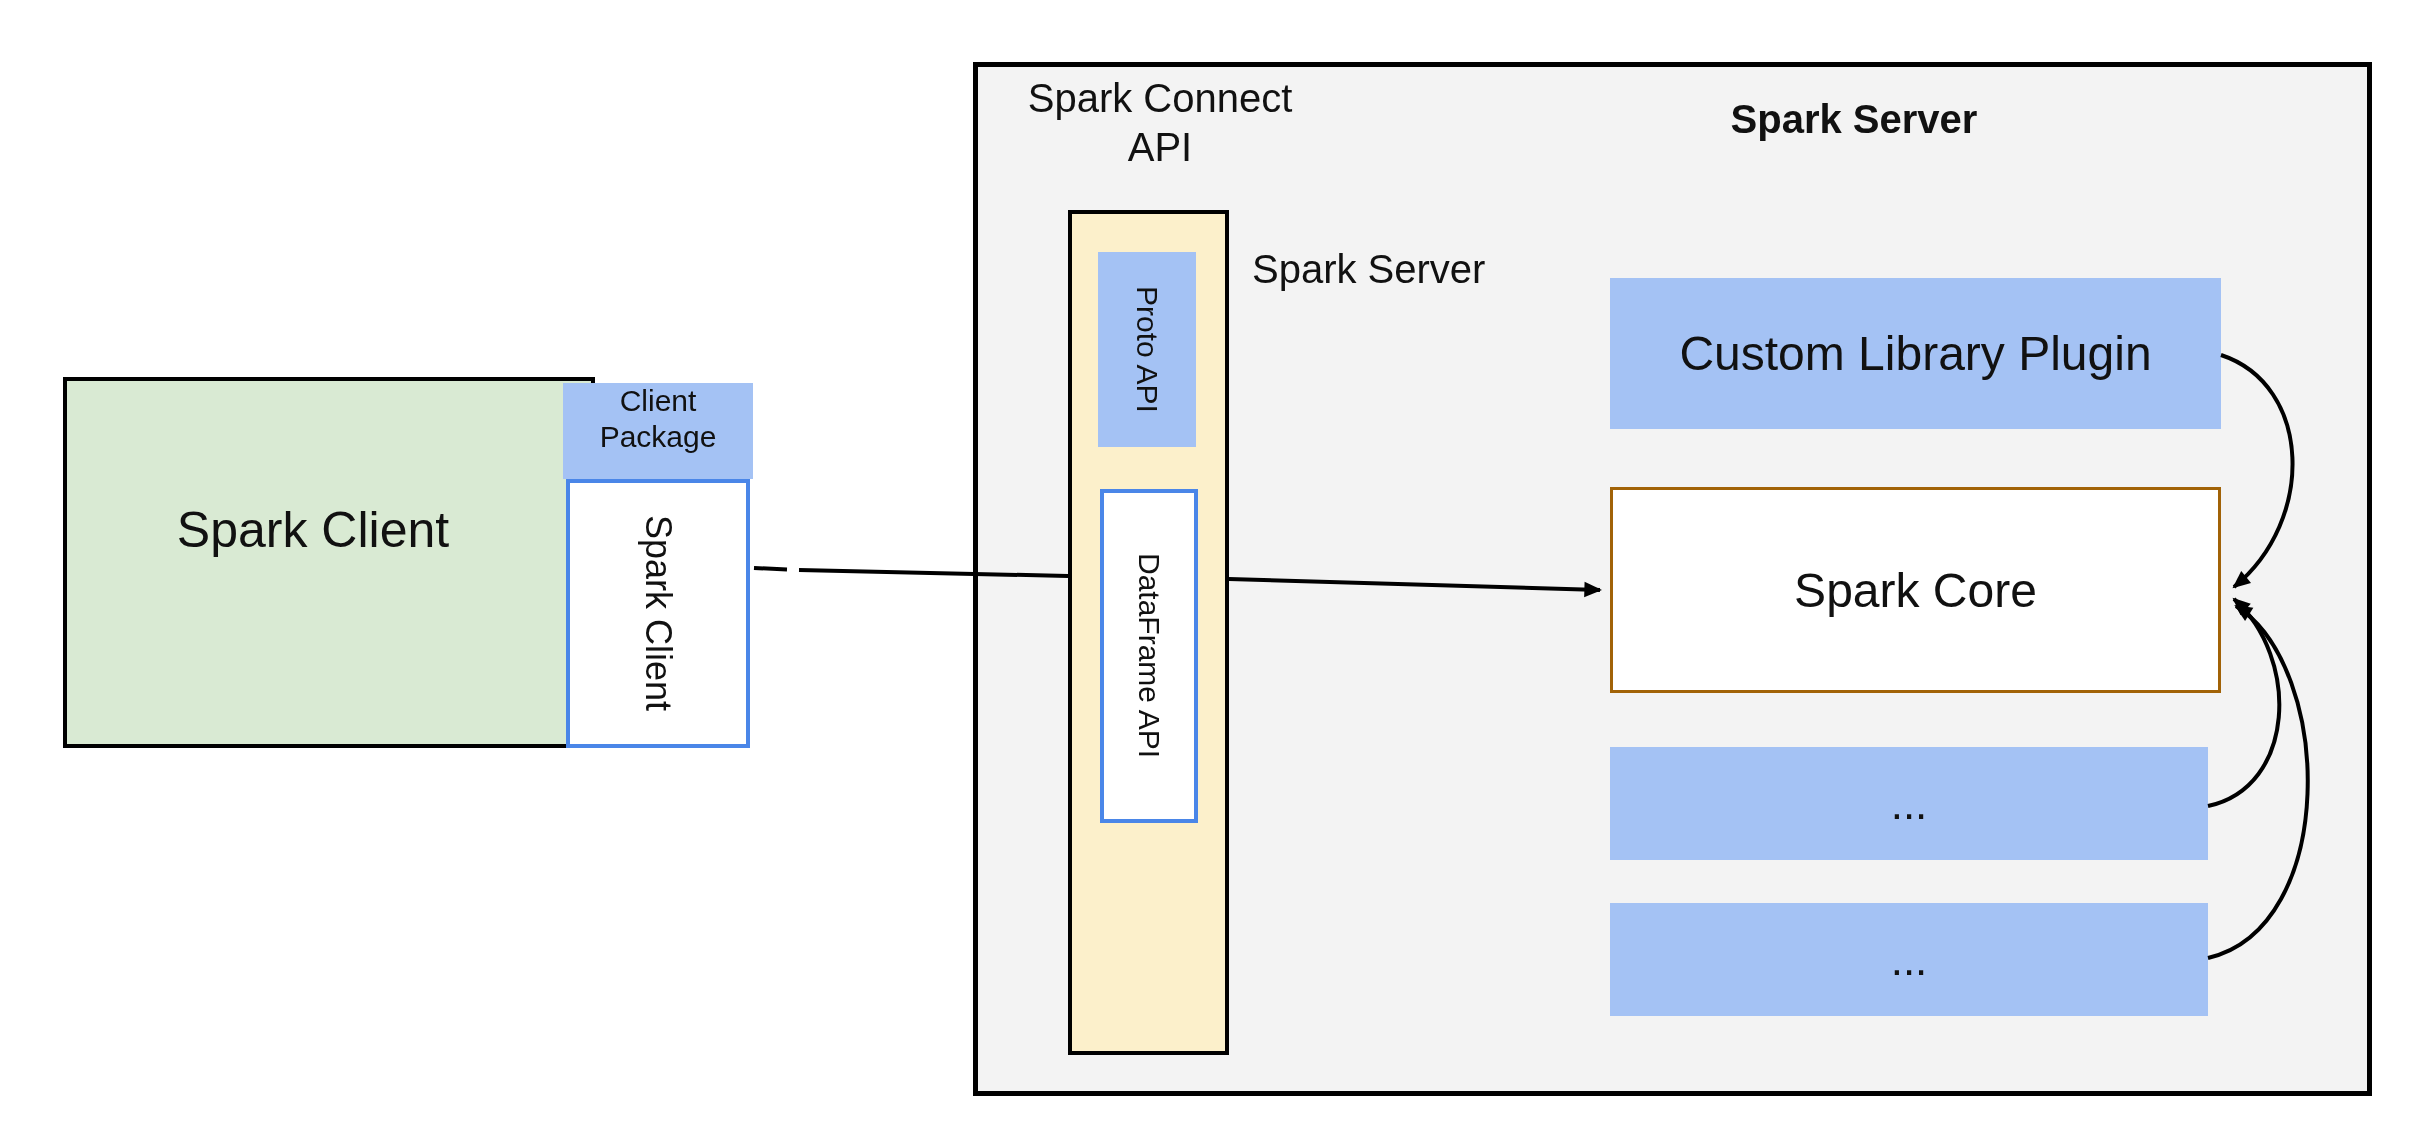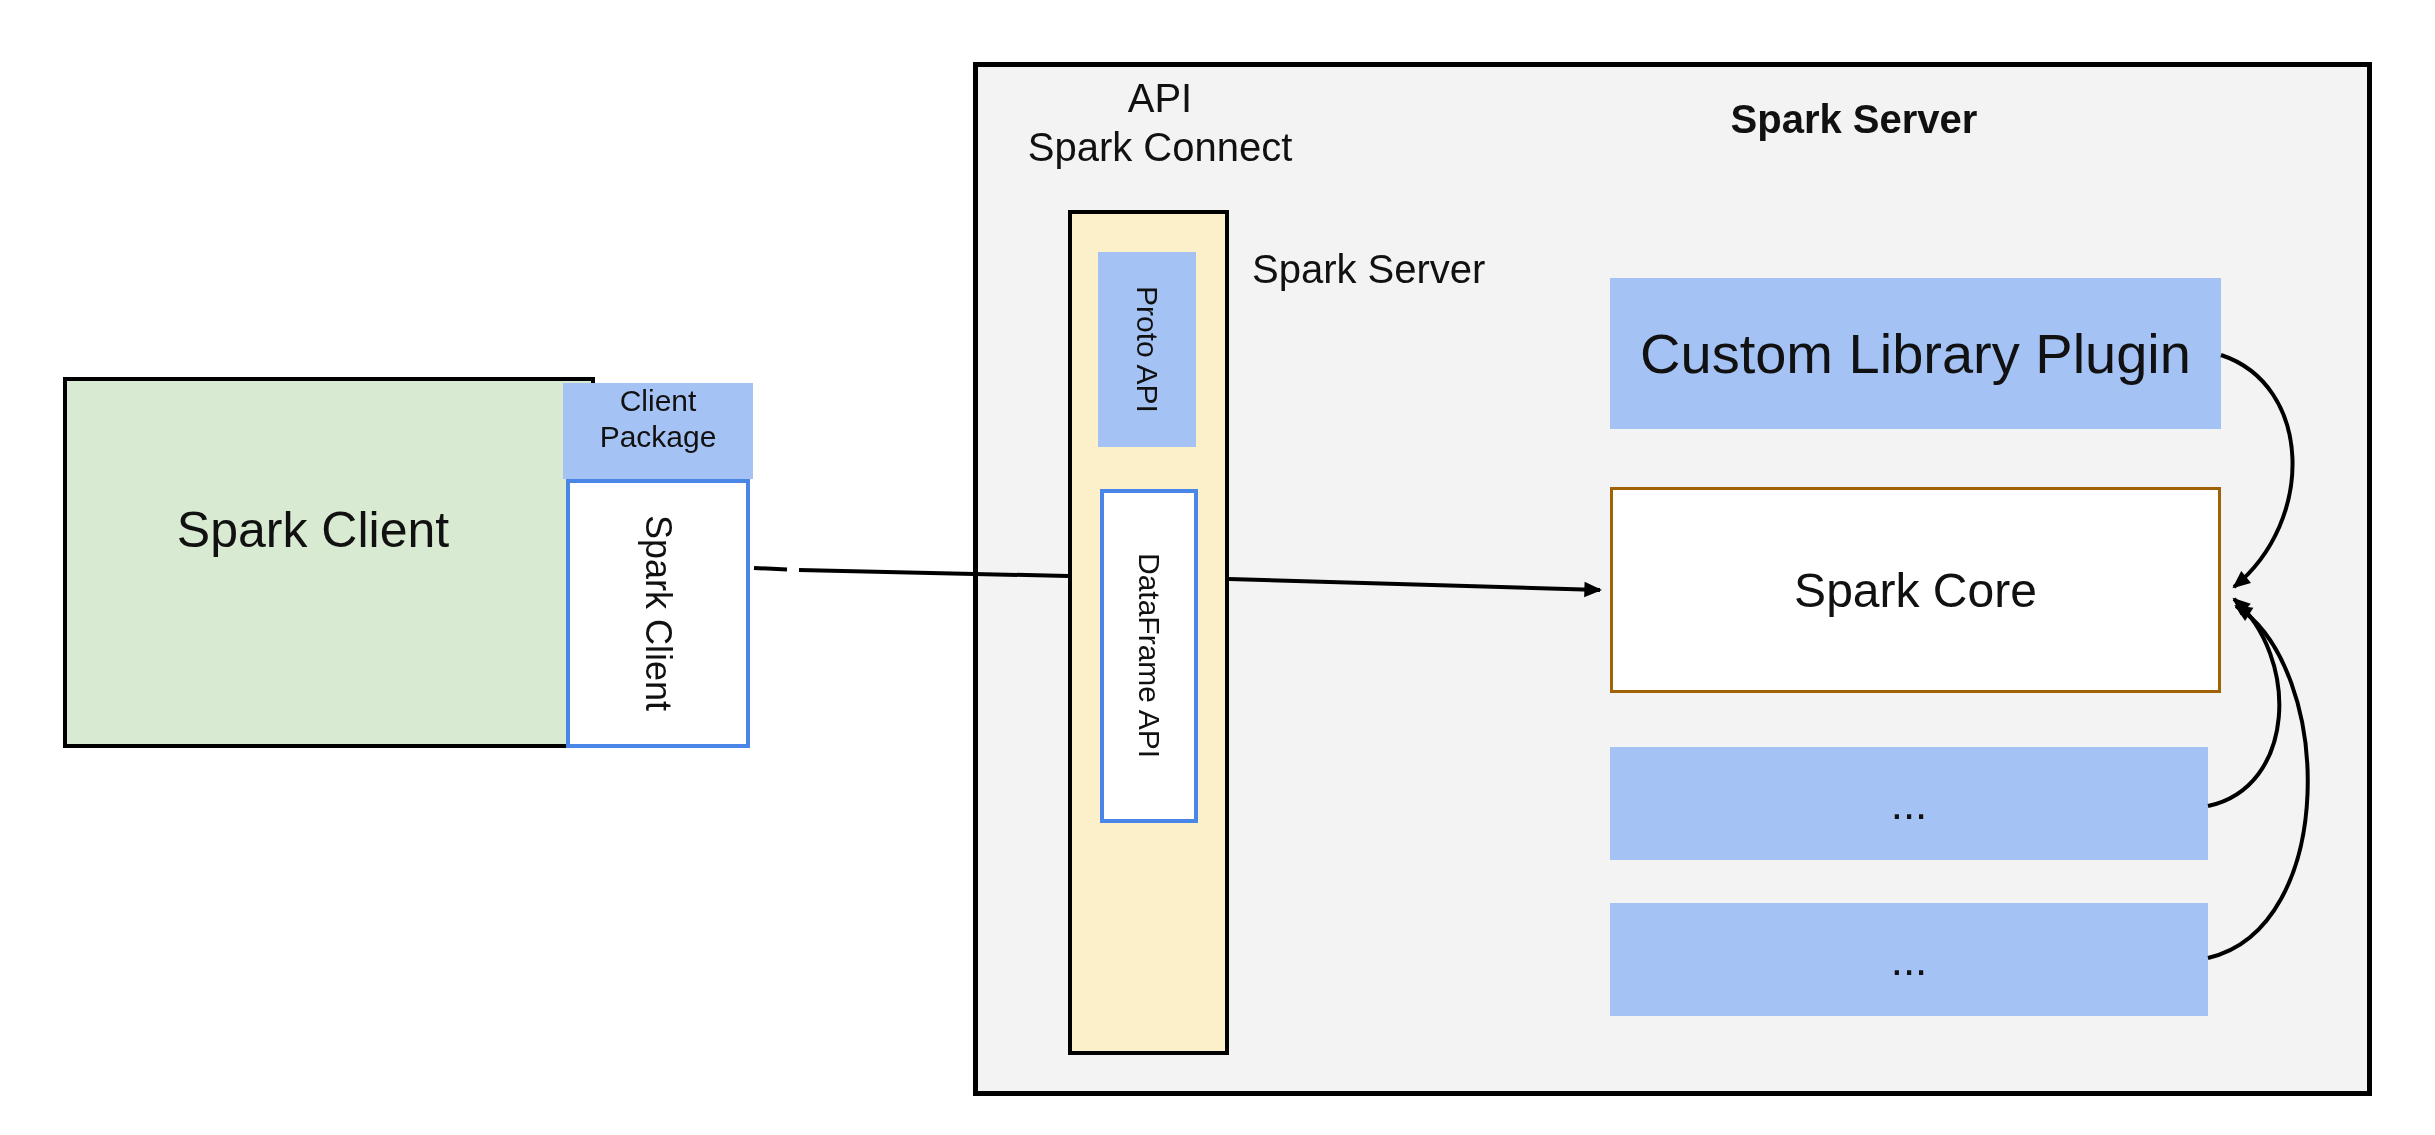--- a/index.html
+++ b/index.html
@@ -77,21 +77,21 @@
   }
   .vtext-client { font-size: 36px; }
   .vtext-proto { font-size: 30px; }
   .vtext-dataframe { font-size: 30px; }
 
   
   .plugin-box {
     left: 1610px; top: 278px; width: 611px; height: 151px;
     background: #a4c2f4;
     display: flex; align-items: center; justify-content: center;
-    font-size: 56px;
+    font-size: 48px;
   }
   .core-box {
     left: 1610px; top: 487px; width: 611px; height: 206px;
     background: #ffffff; border: 3px solid #a16207;
     display: flex; align-items: center; justify-content: center;
     font-size: 48px;
   }
   .dots-box-1 {
     left: 1610px; top: 747px; width: 598px; height: 113px;
     background: #a4c2f4;
@@ -111,22 +111,22 @@
   }
 </style>
 </head>
 <body>
 
 <div id="stage">
 
   <div class="abs server-container"></div>
 
   <div class="abs connect-title">
+    <div>Spark Connect</div>
     <div>API</div>
-    <div>Spark Connect</div>
   </div>
 
   <div class="abs server-title">Spark Server</div>
 
   <div class="abs library-label">
     <div>Spark Server</div>
   </div>
 
   <div class="abs green-box"></div>
   <div class="abs green-text">

